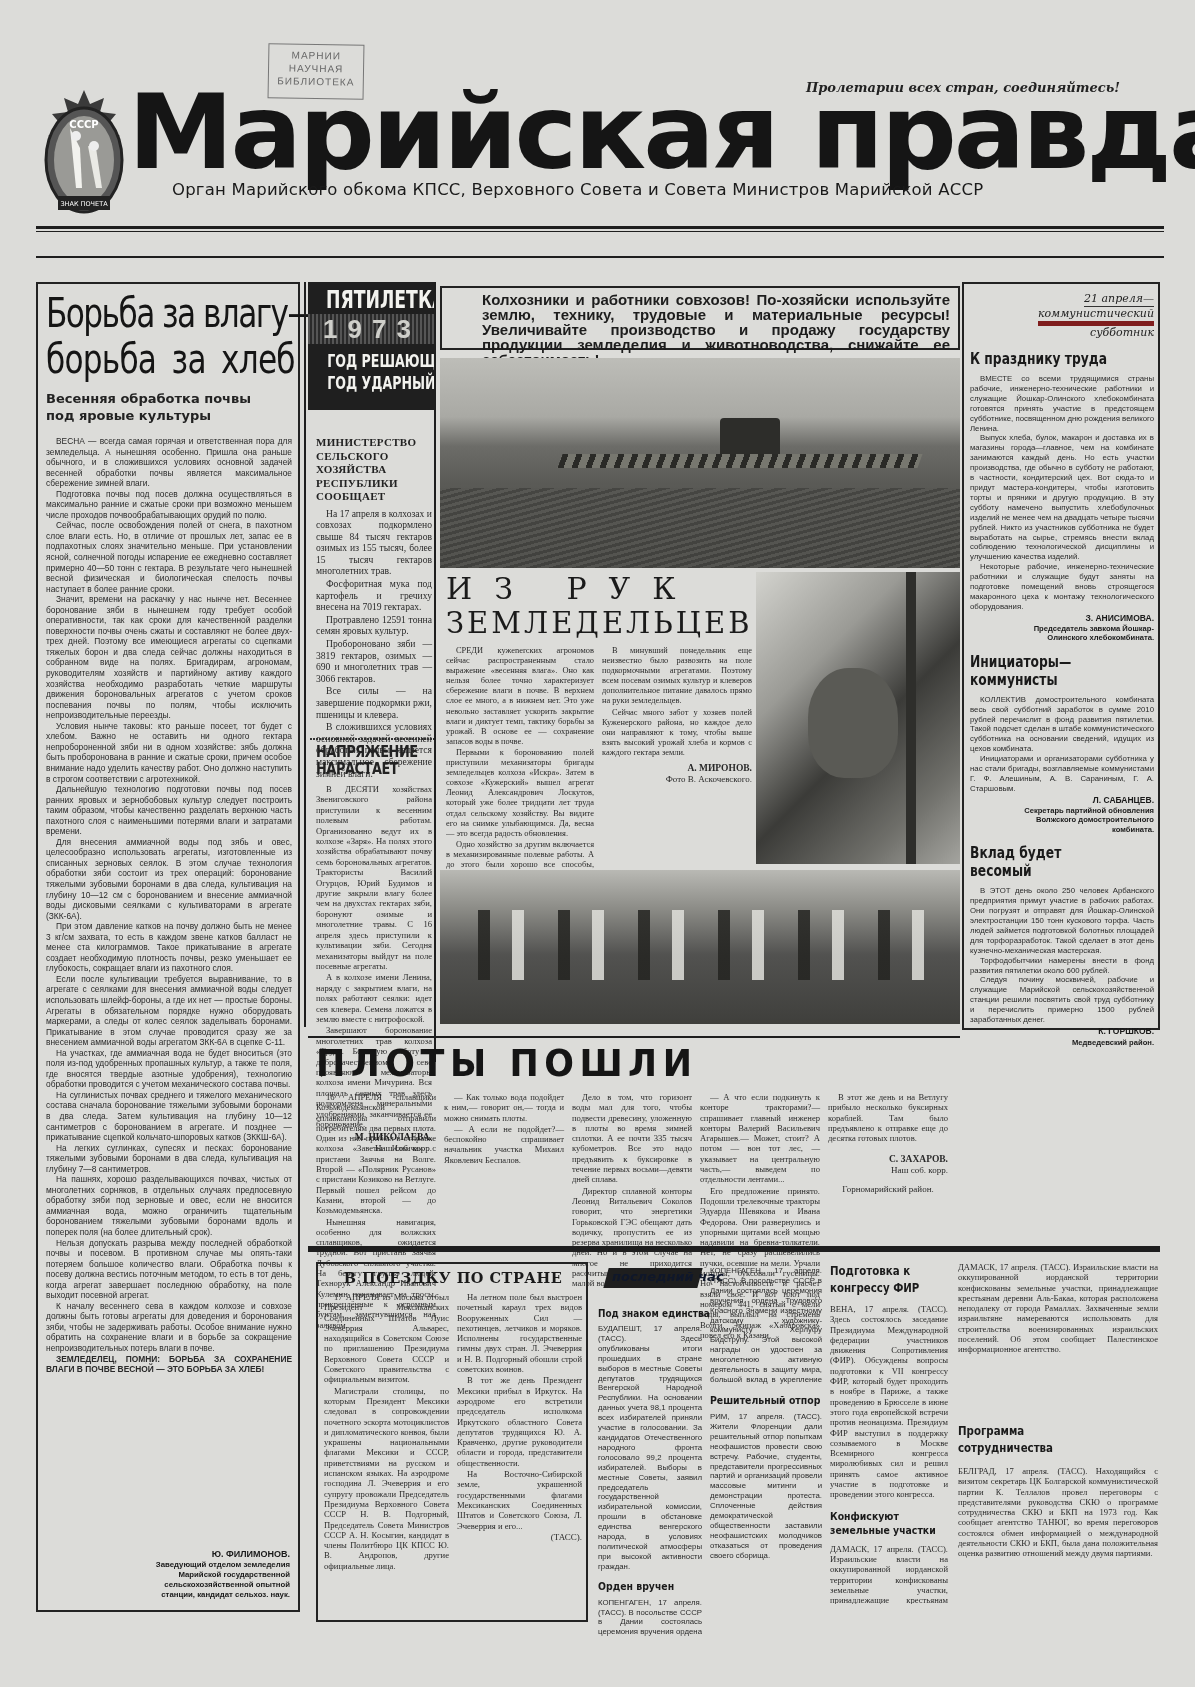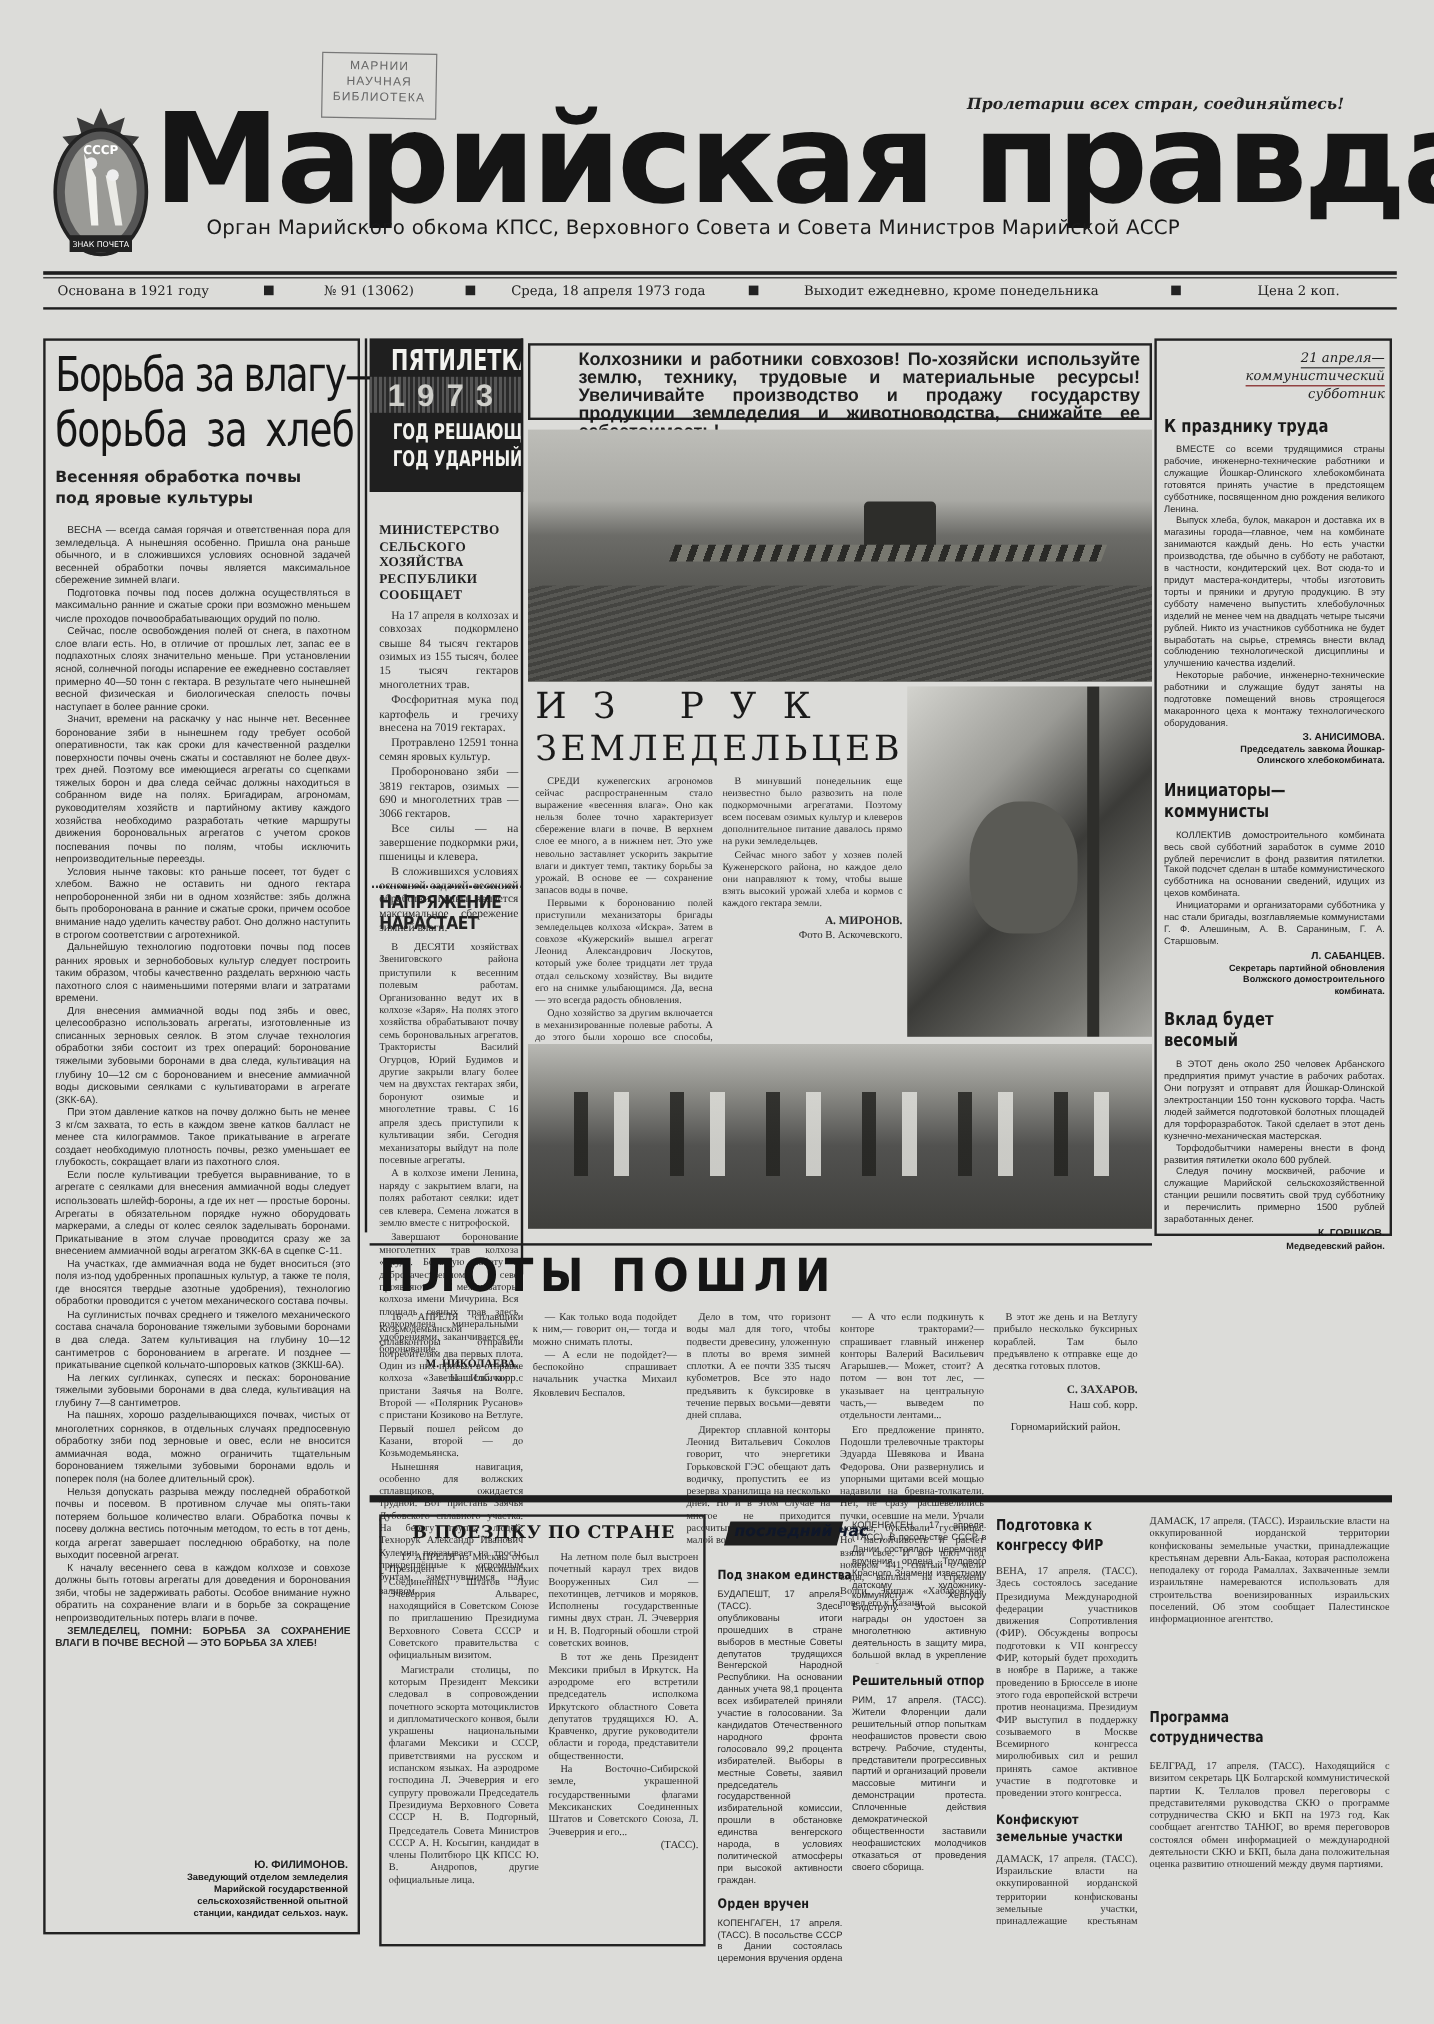--- a/index.html
+++ b/index.html
@@ -44,31 +44,20 @@
 
   <div class="abs" style="left:740px;top:80px;width:380px;text-align:right;font-family:'DejaVu Serif',serif;font-style:italic;font-weight:bold;font-size:13px;color:#222;">Пролетарии всех стран, соединяйтесь!</div>
 
   <div class="abs" style="left:128px;top:72px;width:1000px;font-family:'DejaVu Sans',sans-serif;font-weight:bold;font-size:104px;line-height:120px;letter-spacing:-3px;color:#151515;transform:scaleX(1.02);transform-origin:left;white-space:nowrap;">Марийская правда</div>
 
   <div class="abs" style="left:172px;top:180px;width:950px;font-family:'DejaVu Sans',sans-serif;font-size:16.5px;color:#1a1a1a;white-space:nowrap;letter-spacing:0.2px;">Орган Марийского обкома КПСС, Верховного Совета и Совета Министров Марийской АССР</div>
 
   <div class="rule" style="left:36px;top:226px;width:1128px;height:3px;"></div>
   <div class="rule" style="left:36px;top:231px;width:1128px;height:1px;"></div>
 
-  <div class="abs" style="left:48px;top:236px;width:1110px;height:18px;font-family:'DejaVu Serif',serif;font-size:11px;color:#222;">
-    <span class="abs" style="left:0;top:0">Основана в 1921 году</span>
-    <span class="abs" style="left:172px;top:2px;width:8px;height:8px;background:#222;"></span>
-    <span class="abs" style="left:222px;top:0">№ 91 (13062)</span>
-    <span class="abs" style="left:340px;top:2px;width:8px;height:8px;background:#222;"></span>
-    <span class="abs" style="left:378px;top:0">Среда, 18 апреля 1973 года</span>
-    <span class="abs" style="left:576px;top:2px;width:8px;height:8px;background:#222;"></span>
-    <span class="abs" style="left:622px;top:0">Выходит ежедневно, кроме понедельника</span>
-    <span class="abs" style="left:928px;top:2px;width:8px;height:8px;background:#222;"></span>
-    <span class="abs" style="left:1000px;top:0">Цена 2 коп.</span>
-  </div>
   <div class="rule" style="left:36px;top:256px;width:1128px;height:2px;"></div>
 
   <div class="box" style="left:36px;top:282px;width:264px;height:1330px;border-width:2px;"></div>
   <div class="abs" style="left:46px;top:290px;width:246px;">
     <div style="font-family:'DejaVu Sans',sans-serif;font-size:40px;line-height:46px;letter-spacing:-2px;transform:scaleX(0.78);transform-origin:left;white-space:nowrap;color:#151515;">Борьба за влагу—</div>
     <div style="font-family:'DejaVu Sans',sans-serif;font-size:40px;line-height:46px;letter-spacing:-1px;transform:scaleX(0.78);transform-origin:left;white-space:nowrap;color:#151515;word-spacing:8px;">борьба за хлеб</div>
     <div style="margin-top:8px;font-family:'DejaVu Sans',sans-serif;font-weight:bold;font-size:13px;line-height:17px;color:#222;width:210px;">Весенняя обработка почвы под яровые культуры</div>
     <div class="small-sans" style="margin-top:12px;font-size:8.4px;line-height:10.55px;">
       <p>ВЕСНА — всегда самая горячая и ответственная пора для земледельца. А нынешняя особенно. Пришла она раньше обычного, и в сложившихся условиях основной задачей весенней обработки почвы является максимальное сбережение зимней влаги.</p>
       <p>Подготовка почвы под посев должна осуществляться в максимально ранние и сжатые сроки при возможно меньшем числе проходов почвообрабатывающих орудий по полю.</p>
@@ -164,21 +153,21 @@
   </div>
 
   <div class="photo" style="left:440px;top:870px;width:520px;height:154px;background:linear-gradient(180deg,#b9b9b4 0%,#8c8c87 25%,#525250 55%,#3f3f3c 100%);" title="Колхозницы вносят удобрения на поле">
     <div class="abs" style="left:20px;top:40px;width:480px;height:70px;background:repeating-linear-gradient(90deg,transparent 0 18px,#232320 18px 30px,transparent 30px 52px,#e0e0db 52px 64px,transparent 64px 80px);opacity:0.85;"></div>
   </div>
 
   <div class="box" style="left:962px;top:282px;width:198px;height:748px;"></div>
   <div class="abs" style="left:970px;top:292px;width:184px;">
     <div style="text-align:right;font-family:'DejaVu Serif',serif;font-style:italic;font-size:11px;line-height:14px;color:#222;">
       <div style="border-bottom:1px solid #333;display:inline-block;">21 апреля—</div><br>
-      <div style="border-bottom:1px solid #7f1d1d;display:inline-block;">коммунистический</div><br>
+      <div style="border-bottom:5px solid #7f1d1d;display:inline-block;">коммунистический</div><br>
       <div style="display:inline-block;">субботник</div>
     </div>
     <div style="margin-top:10px;font-family:'DejaVu Sans',sans-serif;font-weight:bold;font-size:15px;line-height:18px;transform:scaleX(0.82);transform-origin:left;white-space:nowrap;color:#1a1a1a;">К празднику труда</div>
     <div class="small-sans" style="font-size:7.8px;line-height:9.9px;margin-top:6px;">
       <p>ВМЕСТЕ со всеми трудящимися страны рабочие, инженерно-технические работники и служащие Йошкар-Олинского хлебокомбината готовятся принять участие в предстоящем субботнике, посвященном дню рождения великого Ленина.</p>
       <p>Выпуск хлеба, булок, макарон и доставка их в магазины города—главное, чем на комбинате занимаются каждый день. Но есть участки производства, где обычно в субботу не работают, в частности, кондитерский цех. Вот сюда-то и придут мастера-кондитеры, чтобы изготовить торты и пряники и другую продукцию. В эту субботу намечено выпустить хлебобулочных изделий не менее чем на двадцать четыре тысячи рублей. Никто из участников субботника не будет выработать на сырье, стремясь внести вклад соблюдению технологической дисциплины и улучшению качества изделий.</p>
       <p>Некоторые рабочие, инженерно-технические работники и служащие будут заняты на подготовке помещений вновь строящегося макаронного цеха к монтажу технологического оборудования.</p>
     </div>
     <div class="sig" style="font-family:'Liberation Sans',sans-serif;font-size:8.5px;">З. АНИСИМОВА.</div>
     <div class="sig2" style="font-family:'Liberation Sans',sans-serif;font-size:7.6px;line-height:9.5px;font-weight:bold;padding-left:60px;">Председатель завкома Йошкар-Олинского хлебокомбината.</div>

